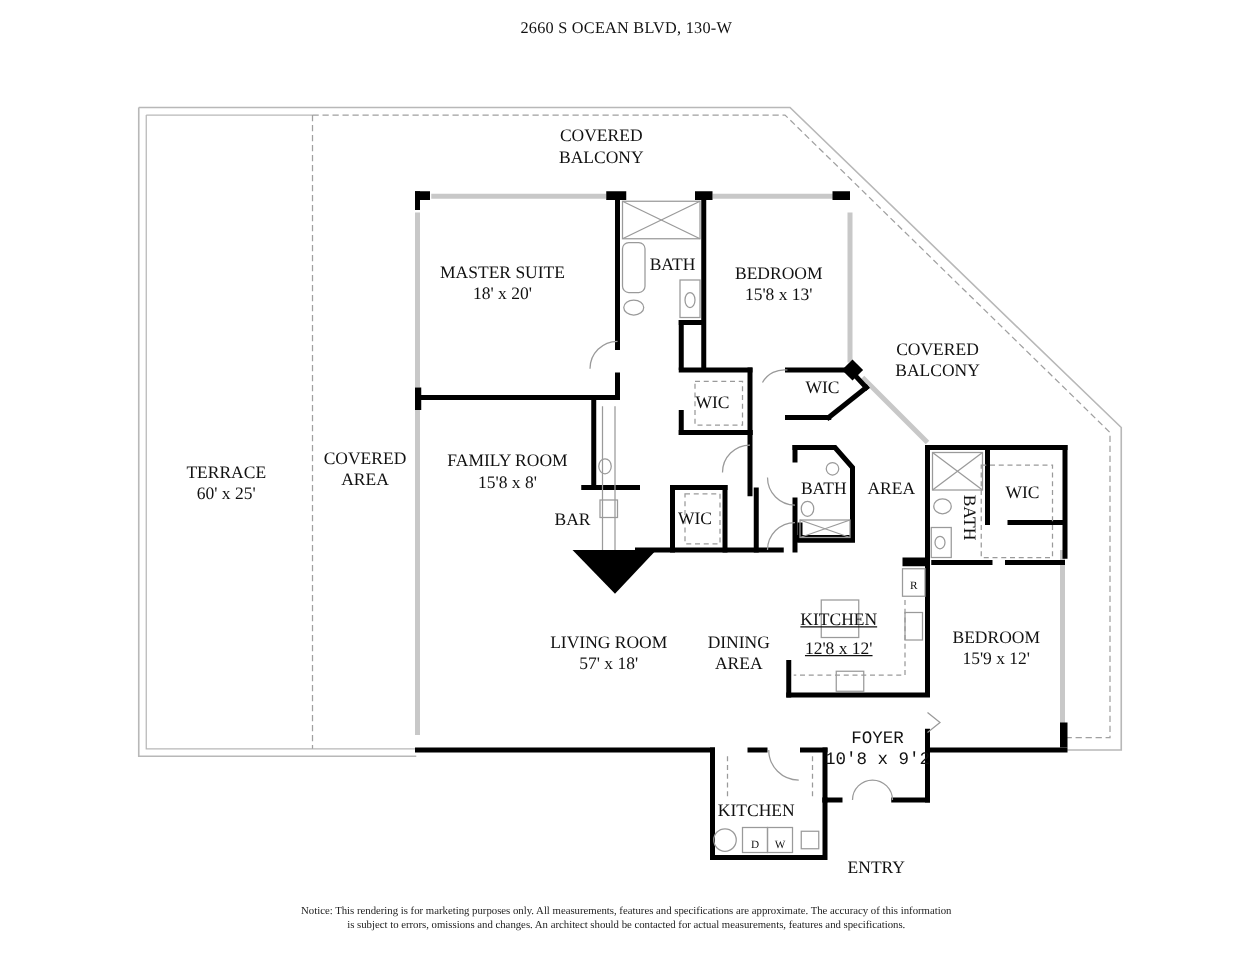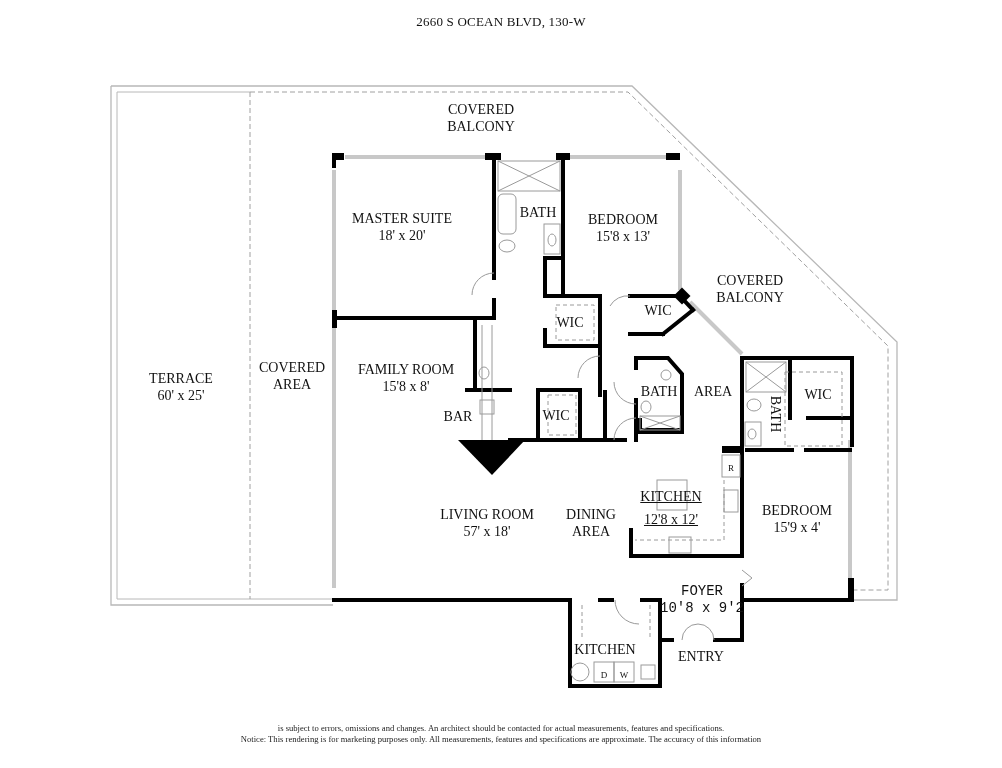--- a/index.html
+++ b/index.html
@@ -241,35 +241,35 @@
 <div class="lbl" style="left:459px; top:506px;margin-left:28px;">
   <span>LIVING ROOM</span>
     <span>57' x 18'</span>
 </div>
 <div class="lbl" style="left:573px; top:506px;margin-left:18px;">
   <span>DINING</span>
     <span>AREA</span>
 </div>
 <div class="lbl" style="left:797px; top:502px;">
   <span>BEDROOM</span>
-    <span>15'9 x 4'</span>
+    <span>15'9 x 12'</span>
 </div>
 <div class="lbl" style="left:702px; top:583px;font-family:Liberation Mono, monospace;">
   <span>FOYER</span>
     <span>10'8 x 9'2</span>
 </div>
 <div class="lbl" style="left:605px; top:641px;">
   <span>KITCHEN</span>
 </div>
 <div class="lbl small" style="left:604px; top:667px;">
   <span>D</span>
 </div>
 <div class="lbl small" style="left:624px; top:667px;">
   <span>W</span>
 </div>
-<div class="lbl" style="left:701px; top:648px;">
+<div class="lbl" style="left:701px; top:686px;">
   <span>ENTRY</span>
 </div>
 
 <div class="notice">
+  <span>Notice: This rendering is for marketing purposes only. All measurements, features and specifications are approximate. The accuracy of this information</span>
   <span>is subject to errors, omissions and changes. An architect should be contacted for actual measurements, features and specifications.</span>
-  <span>Notice: This rendering is for marketing purposes only. All measurements, features and specifications are approximate. The accuracy of this information</span>
 </div>
 
 </body></html>

